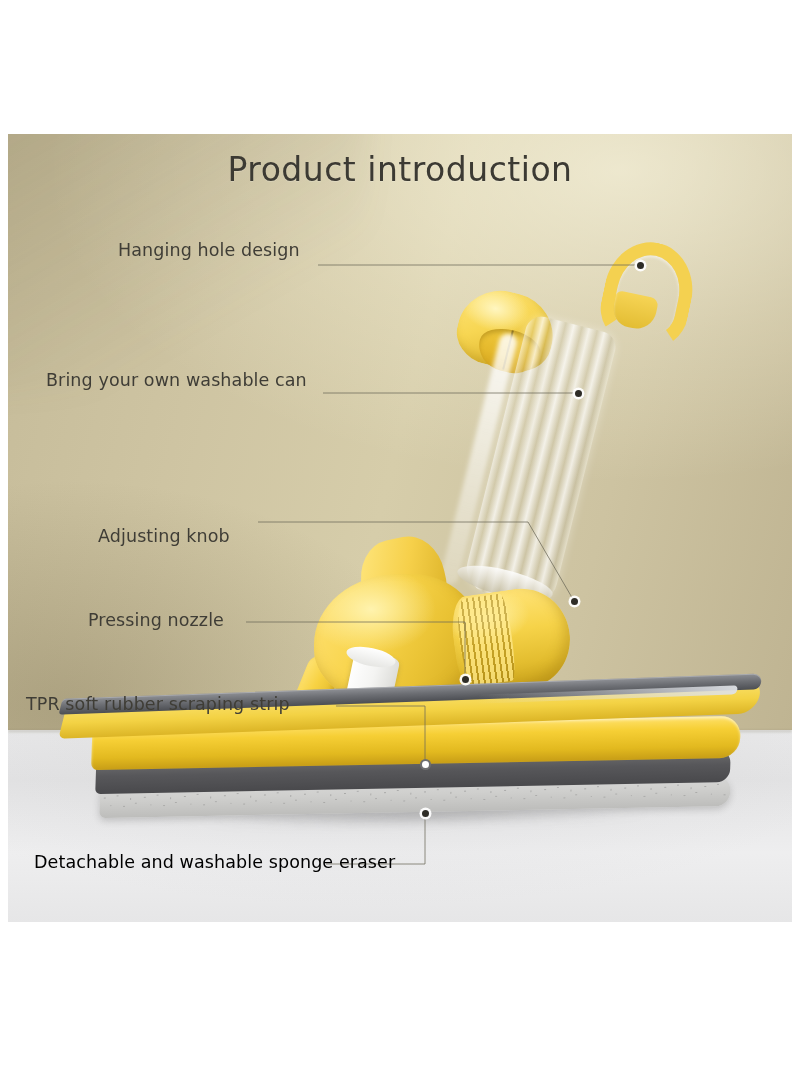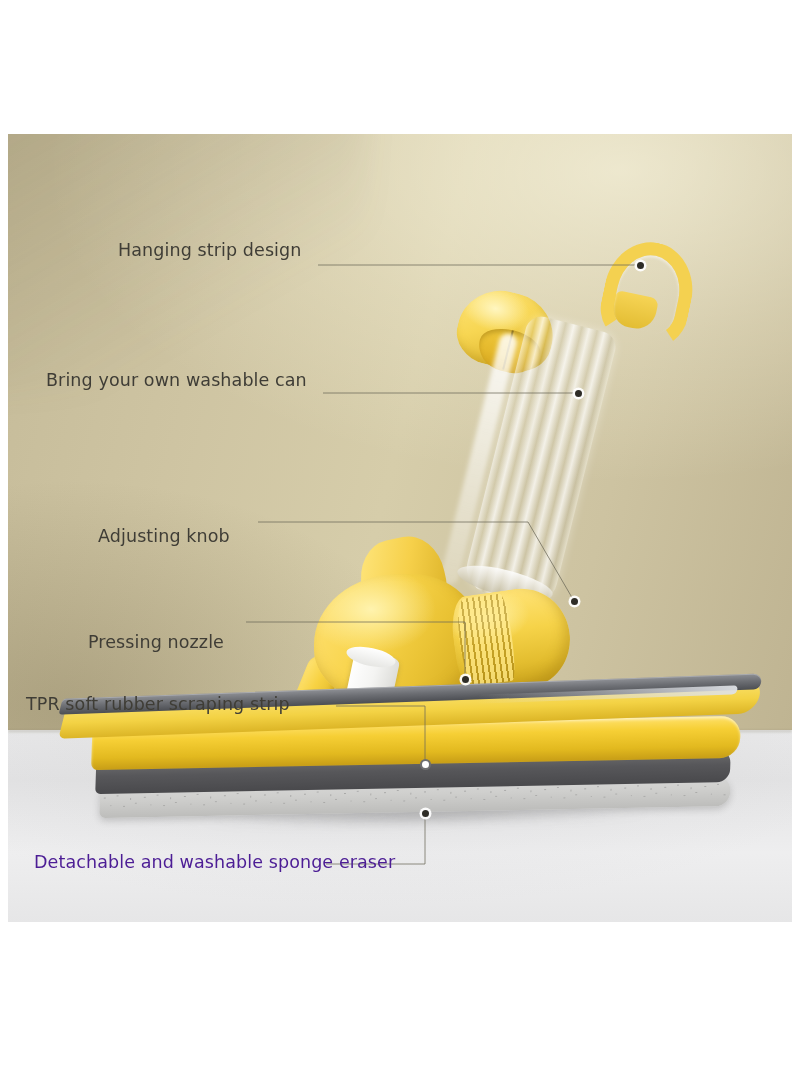--- a/index.html
+++ b/index.html
@@ -52,21 +52,21 @@
     font-size:33px;letter-spacing:.5px;color:#3c3a33;
     text-shadow:0 1px 0 rgba(255,255,255,.18);
   }
 
   
   .callout{position:absolute;white-space:nowrap;}
   .callout .txt{
     font-family:"DejaVu Sans","Liberation Sans",sans-serif;
     font-size:17.5px;color:#3f3d36;letter-spacing:.1px;
   }
-  .callout.onfloor .txt{color:#4c1d95;}
+  .callout.onfloor .txt{color:#000000;}
 
   
   #leaders{position:absolute;left:0;top:0;width:784px;height:788px;pointer-events:none;}
 
   
   #product{position:absolute;left:0;top:0;width:784px;height:788px;}
 
   
   .sq{position:absolute;}
   .sq-sponge{
@@ -302,27 +302,28 @@
         <path d="M 310 131 L 632 131" fill="none" stroke="#6b6858" stroke-width="1" opacity=".75"></path>
         <path d="M 315 259 L 570 259" fill="none" stroke="#6b6858" stroke-width="1" opacity=".75"></path>
         <path d="M 250 388 L 520 388 L 566 467" fill="none" stroke="#6b6858" stroke-width="1" opacity=".75"></path>
         <path d="M 238 488 L 457 488 L 457 545" fill="none" stroke="#6b6858" stroke-width="1" opacity=".75"></path>
         <path d="M 328 572 L 417 572 L 417 630" fill="none" stroke="#6b6858" stroke-width="1" opacity=".75"></path>
         <path d="M 318 730 L 417 730 L 417 679" fill="none" stroke="#6b6858" stroke-width="1" opacity=".75"></path>
       </svg>
 
     <div id="callout-layer">
         <div class="dot" style="left: 628.5px; top: 127.5px;"></div>
-        <div class="callout" style="left: 110px; top: 106px;"><span class="txt">Hanging strip design</span></div>
+        <div class="callout" style="left: 110px; top: 106px;"><span class="txt">Hanging hole design</span></div>
         <div class="dot" style="left: 566.5px; top: 255.5px;"></div>
         <div class="callout" style="left: 38px; top: 236px;"><span class="txt">Bring your own washable can</span></div>
         <div class="dot" style="left: 562.5px; top: 463.5px;"></div>
         <div class="callout" style="left: 90px; top: 392px;"><span class="txt">Adjusting knob</span></div>
         <div class="dot" style="left: 453.5px; top: 541.5px;"></div>
-        <div class="callout" style="left: 80px; top: 498px; text-align: right;"><span class="txt">Pressing nozzle</span></div>
+        <div class="callout" style="left: 80px; top: 476px; text-align: right;"><span class="txt">Pressing nozzle</span></div>
         <div class="dot hollow" style="left: 413.5px; top: 626.5px;"></div>
         <div class="callout" style="left: 18px; top: 560px;"><span class="txt">TPR soft rubber scraping strip</span></div>
         <div class="dot" style="left: 413.5px; top: 675.5px;"></div>
         <div class="callout onfloor" style="left: 26px; top: 718px;"><span class="txt">Detachable and washable sponge eraser</span></div>
       </div>
 
+    <div id="title">Product introduction</div>
   </div>
 </div>
 
 </body></html>

